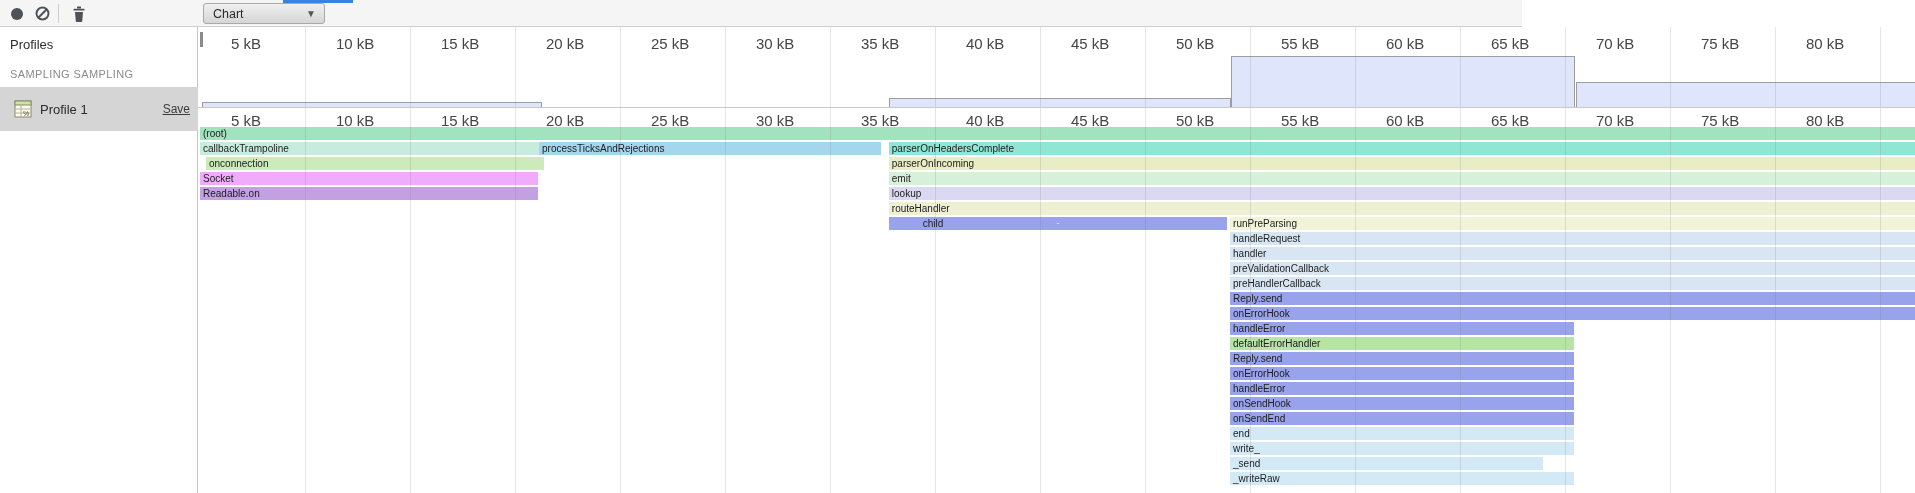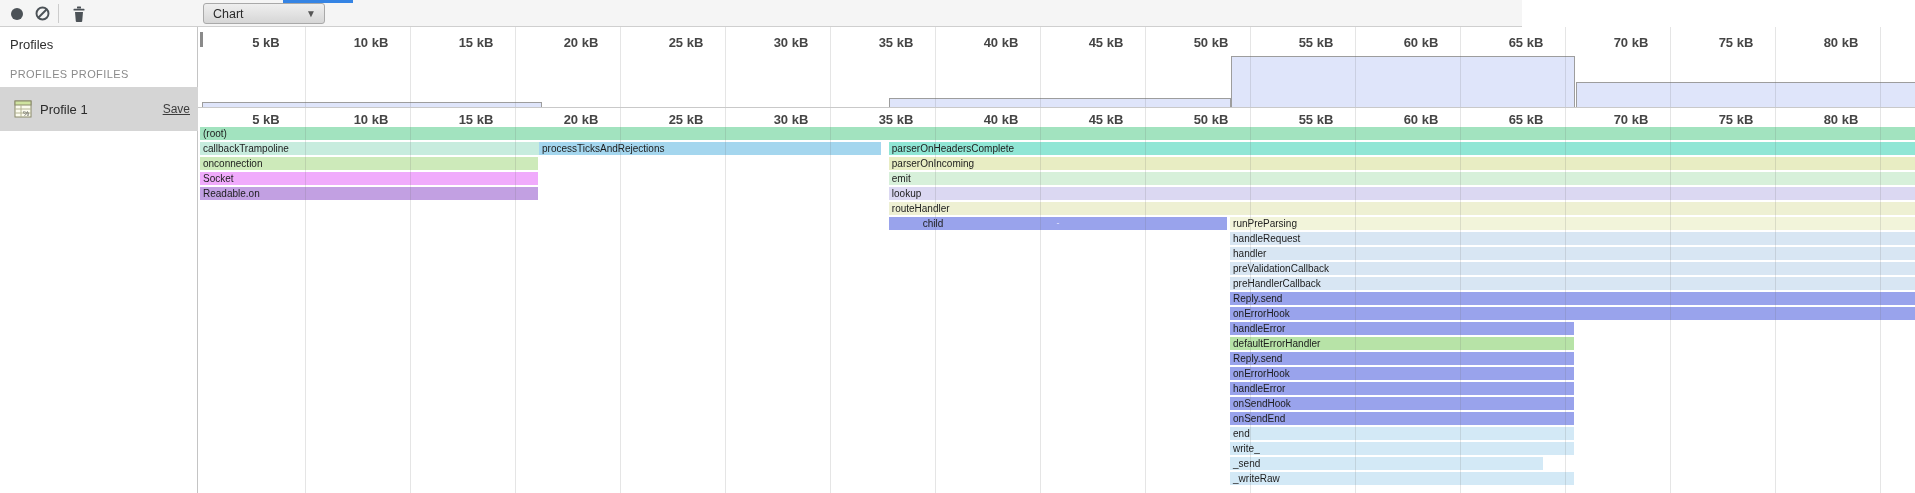--- a/index.html
+++ b/index.html
@@ -26,21 +26,21 @@
   .sb-section{position:absolute;left:10px;top:41px;font-size:11px;color:#8a8a8a;letter-spacing:.4px;}
   .profile-row{position:absolute;left:0;top:60px;width:198px;height:44px;background:#d5d5d5;
                display:flex;align-items:center;cursor:pointer;}
   .profile-icon{margin-left:14px;width:18px;height:18px;flex:none;}
   .profile-name{margin-left:8px;font-size:13px;color:#2b2b2b;flex:1;}
   .save-link{margin-right:8px;font-size:12px;color:#3c3c3c;text-decoration:underline;cursor:pointer;}
 
   
   .pane{position:absolute;left:198px;top:27px;width:1717px;height:466px;background:#fff;overflow:hidden;}
   .gridline{position:absolute;top:0;bottom:0;width:1px;background:rgba(110,110,110,0.18);}
-  .tick-label{position:absolute;width:70px;text-align:center;font-size:13px;color:#454545;pointer-events:none;font-weight:bold;}
+  .tick-label{position:absolute;width:70px;text-align:left;font-size:15px;color:#454545;pointer-events:none;}
   .ov-segment{position:absolute;background:rgba(219,225,249,0.88);border:1px solid #9d9d9d;border-bottom:none;}
   .ov-bottom{position:absolute;left:0;top:80px;width:100%;height:1px;background:#c9c9c9;}
   .ov-handle{position:absolute;left:2px;top:5px;width:3px;height:15px;background:#8a8a8a;}
   .flame-bar{position:absolute;height:13px;font-size:10px;line-height:13px;color:#1c1c1c;
              padding-left:3px;overflow:hidden;white-space:nowrap;cursor:pointer;}
   .flame-bar.dots{background-image:radial-gradient(rgba(255,255,255,0.55) 1px,rgba(255,255,255,0) 1.6px);
                   background-size:8px 6px;background-position:40px 3px;}
 </style>
 </head>
 <body>
@@ -70,21 +70,21 @@
   </div>
 
   <div class="chart-select">
     <span>Chart</span>
     <span class="arrow">▼</span>
   </div>
 </div>
 
 <div class="sidebar">
   <div class="sb-header">Profiles</div>
-  <div class="sb-section">PROFILES PROFILES</div>
+  <div class="sb-section">SAMPLING SAMPLING</div>
 
   <div class="profile-row">
     <svg class="profile-icon" viewBox="0 0 18 18">
       <rect x="1" y="1" width="16" height="16" fill="#fbfbee" stroke="#8a8a6a" stroke-width="1"></rect>
       <rect x="1" y="1" width="16" height="4" fill="#cfe3a0" stroke="#8a8a6a" stroke-width="1"></rect>
       <line x1="1" y1="9" x2="17" y2="9" stroke="#b4b494" stroke-width="1"></line>
       <line x1="1" y1="13" x2="17" y2="13" stroke="#b4b494" stroke-width="1"></line>
       <line x1="7" y1="5" x2="7" y2="17" stroke="#b4b494" stroke-width="1"></line>
       <text x="9" y="16.2" font-size="7" fill="#555">%</text>
     </svg>
@@ -98,21 +98,21 @@
       <div class="ov-segment" style="left: 4.1px; width: 340.2px; top: 75px; height: 6px;"></div>
       <div class="ov-segment" style="left: 690.8px; width: 342.3px; top: 71px; height: 10px;"></div>
       <div class="ov-segment" style="left: 1033.1px; width: 344.4px; top: 29px; height: 52px;"></div>
       <div class="ov-segment" style="left: 1377.5px; width: 344.4px; top: 55px; height: 26px;"></div>
     </div>
   <div id="flame">
       <div class="flame-bar" style="left: 2px; width: 1718.9px; top: 100px; height: 13px; background: rgb(162, 227, 191);">(root)</div>
       <div class="flame-bar" style="left: 2px; width: 340.25px; top: 115px; height: 13px; background: rgb(199, 236, 222);">callbackTrampoline</div>
       <div class="flame-bar" style="left: 341px; width: 342.35px; top: 115px; height: 13px; background: rgb(164, 214, 238);">processTicksAndRejections</div>
       <div class="flame-bar" style="left: 690.8px; width: 1030.1px; top: 115px; height: 13px; background: rgb(144, 230, 213);">parserOnHeadersComplete</div>
-      <div class="flame-bar" style="left: 2px; width: 338.15px; top: 130px; height: 13px; background: rgb(205, 234, 186);">onconnection</div>
+      <div class="flame-bar" style="left: 8px; width: 338.15px; top: 130px; height: 13px; background: rgb(205, 234, 186);">onconnection</div>
       <div class="flame-bar" style="left: 690.8px; width: 1030.1px; top: 130px; height: 13px; background: rgb(232, 237, 195);">parserOnIncoming</div>
       <div class="flame-bar" style="left: 2px; width: 338.15px; top: 145px; height: 13px; background: #f0abfc;">Socket</div>
       <div class="flame-bar" style="left: 690.8px; width: 1030.1px; top: 145px; height: 13px; background: rgb(215, 240, 218);">emit</div>
       <div class="flame-bar" style="left: 2px; width: 338.15px; top: 160px; height: 13px; background: rgb(194, 160, 226);">Readable.on</div>
       <div class="flame-bar" style="left: 690.8px; width: 1030.1px; top: 160px; height: 13px; background: rgb(219, 216, 242);">lookup</div>
       <div class="flame-bar" style="left: 690.8px; width: 1030.1px; top: 175px; height: 13px; background: rgb(238, 240, 211);">routeHandler</div>
       <div class="flame-bar dots" style="left: 690.8px; width: 338.15px; top: 190px; height: 13px; background: radial-gradient(rgba(255, 255, 255, 0.55) 1px, rgba(255, 255, 255, 0) 1.6px) rgb(153, 163, 236); padding-left: 34px;">child</div>
       <div class="flame-bar" style="left: 1032.05px; width: 688.85px; top: 190px; height: 13px; background: rgb(242, 244, 218);">runPreParsing</div>
       <div class="flame-bar" style="left: 1032.05px; width: 688.85px; top: 205px; height: 13px; background: rgb(216, 230, 243);">handleRequest</div>
       <div class="flame-bar" style="left: 1032.05px; width: 688.85px; top: 220px; height: 13px; background: rgb(216, 230, 243);">handler</div>

